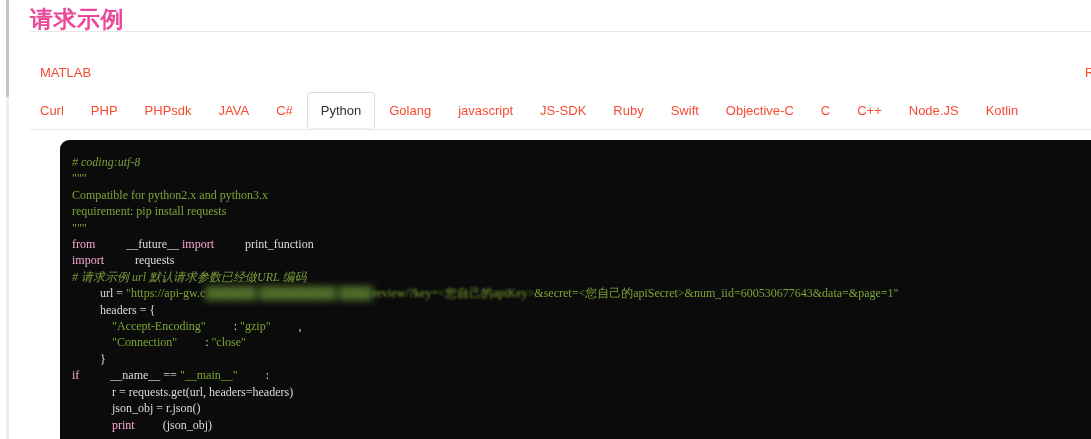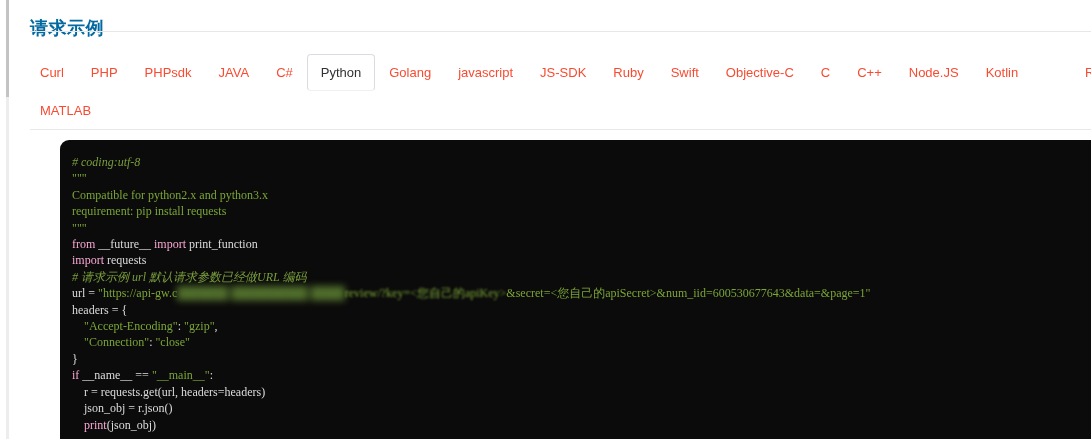--- a/index.html
+++ b/index.html
@@ -10,22 +10,22 @@
   .left-scroll-track {
     position: absolute; left: 6px; top: 0; width: 3px; height: 439px;
     background: #ededed;
   }
   .left-scroll-thumb {
     position: absolute; left: 0; top: 0; width: 3px; height: 97px;
     background: #c4c4c4;
   }
 
   .page-title {
-    position: absolute; left: 30px; top: 16px;
-    font-size: 18px; color: #0369a1; letter-spacing: 0.5px;
+    position: absolute; left: 30px; top: 4px;
+    font-size: 23px; color: #ec4899; letter-spacing: 0.5px;
   }
   .title-divider {
     position: absolute; left: 30px; right: 0; top: 31px;
     height: 1px; background: #e7e7e7;
   }
 
   .tabs-nav { position: absolute; left: 30px; right: 0; top: 53px; }
   .tab-row {
     display: flex; align-items: center; column-gap: 27px;
     height: 38px; padding-left: 10px; white-space: nowrap; overflow: hidden;
@@ -56,56 +56,56 @@
     background: #0b0b0b;
     border-top-left-radius: 9px;
     padding: 14px 10px 10px 12px;
     overflow: hidden;
   }
   .code-line {
     font-family: Liberation Serif, serif;
     font-size: 12px; line-height: 16.4px;
     white-space: pre; color: #dcdcdc;
   }
-  .tok-plain { color: #dcdcdc; }
+  .tok-plain { color: #dcdcdc; margin-left: 28px; }
   .tok-kw    { color: #f9a8d4; }
   .tok-str   { color: #7ca636; }
   .tok-com   { color: #7a9e3c; font-style: italic; }
   .blur-heavy { color: #52702c; filter: blur(3.5px); display: inline-block; }
   .blur-soft  { filter: blur(1.2px); display: inline-block; }
 </style>
 </head>
 <body>
 
 <div class="left-scroll-track">
   <div class="left-scroll-thumb"></div>
 </div>
 
 <h2 class="page-title">请求示例</h2>
 <div class="title-divider"></div>
 
 <nav class="tabs-nav">
   <div class="tab-row">
+      <div class="tab-item">MATLAB</div>
+    </div>
+  <div class="tab-row">
       <div class="tab-item">Curl</div>
       <div class="tab-item">PHP</div>
       <div class="tab-item">PHPsdk</div>
       <div class="tab-item">JAVA</div>
       <div class="tab-item">C#</div>
       <div class="tab-item active">Python</div>
       <div class="tab-item">Golang</div>
       <div class="tab-item">javascript</div>
       <div class="tab-item">JS-SDK</div>
       <div class="tab-item">Ruby</div>
       <div class="tab-item">Swift</div>
       <div class="tab-item">Objective-C</div>
       <div class="tab-item">C</div>
       <div class="tab-item">C++</div>
       <div class="tab-item">Node.JS</div>
       <div class="tab-item">Kotlin</div>
     </div>
-  <div class="tab-row">
-      <div class="tab-item">MATLAB</div>
-    </div>
   <div class="tab-clipped">R</div>
 </nav>
 <div class="nav-divider"></div>
 
 <pre class="code-block"><div class="code-line"><span class="tok-com"># coding:utf-8</span></div><div class="code-line"><span class="tok-str">"""</span></div><div class="code-line"><span class="tok-str">Compatible for python2.x and python3.x</span></div><div class="code-line"><span class="tok-str">requirement: pip install requests</span></div><div class="code-line"><span class="tok-str">"""</span></div><div class="code-line"><span class="tok-kw">from</span><span class="tok-plain"> __future__ </span><span class="tok-kw">import</span><span class="tok-plain"> print_function</span></div><div class="code-line"><span class="tok-kw">import</span><span class="tok-plain"> requests</span></div><div class="code-line"><span class="tok-com"># 请求示例 url 默认请求参数已经做URL 编码</span></div><div class="code-line"><span class="tok-plain">url = </span><span class="tok-str">"https://api-gw.c</span><span class="tok-str blur-heavy">██████ █████████ ████</span><span class="tok-str blur-soft">review/?key=&lt;您自己的apiKey&gt;</span><span class="tok-str">&amp;secret=&lt;您自己的apiSecret&gt;&amp;num_iid=600530677643&amp;data=&amp;page=1"</span></div><div class="code-line"><span class="tok-plain">headers = {</span></div><div class="code-line"><span class="tok-plain">    </span><span class="tok-str">"Accept-Encoding"</span><span class="tok-plain">: </span><span class="tok-str">"gzip"</span><span class="tok-plain">,</span></div><div class="code-line"><span class="tok-plain">    </span><span class="tok-str">"Connection"</span><span class="tok-plain">: </span><span class="tok-str">"close"</span></div><div class="code-line"><span class="tok-plain">}</span></div><div class="code-line"><span class="tok-kw">if</span><span class="tok-plain"> __name__ == </span><span class="tok-str">"__main__"</span><span class="tok-plain">:</span></div><div class="code-line"><span class="tok-plain">    r = requests.get(url, headers=headers)</span></div><div class="code-line"><span class="tok-plain">    json_obj = r.json()</span></div><div class="code-line"><span class="tok-plain">    </span><span class="tok-kw">print</span><span class="tok-plain">(json_obj)</span></div></pre>
 
 </body></html>

